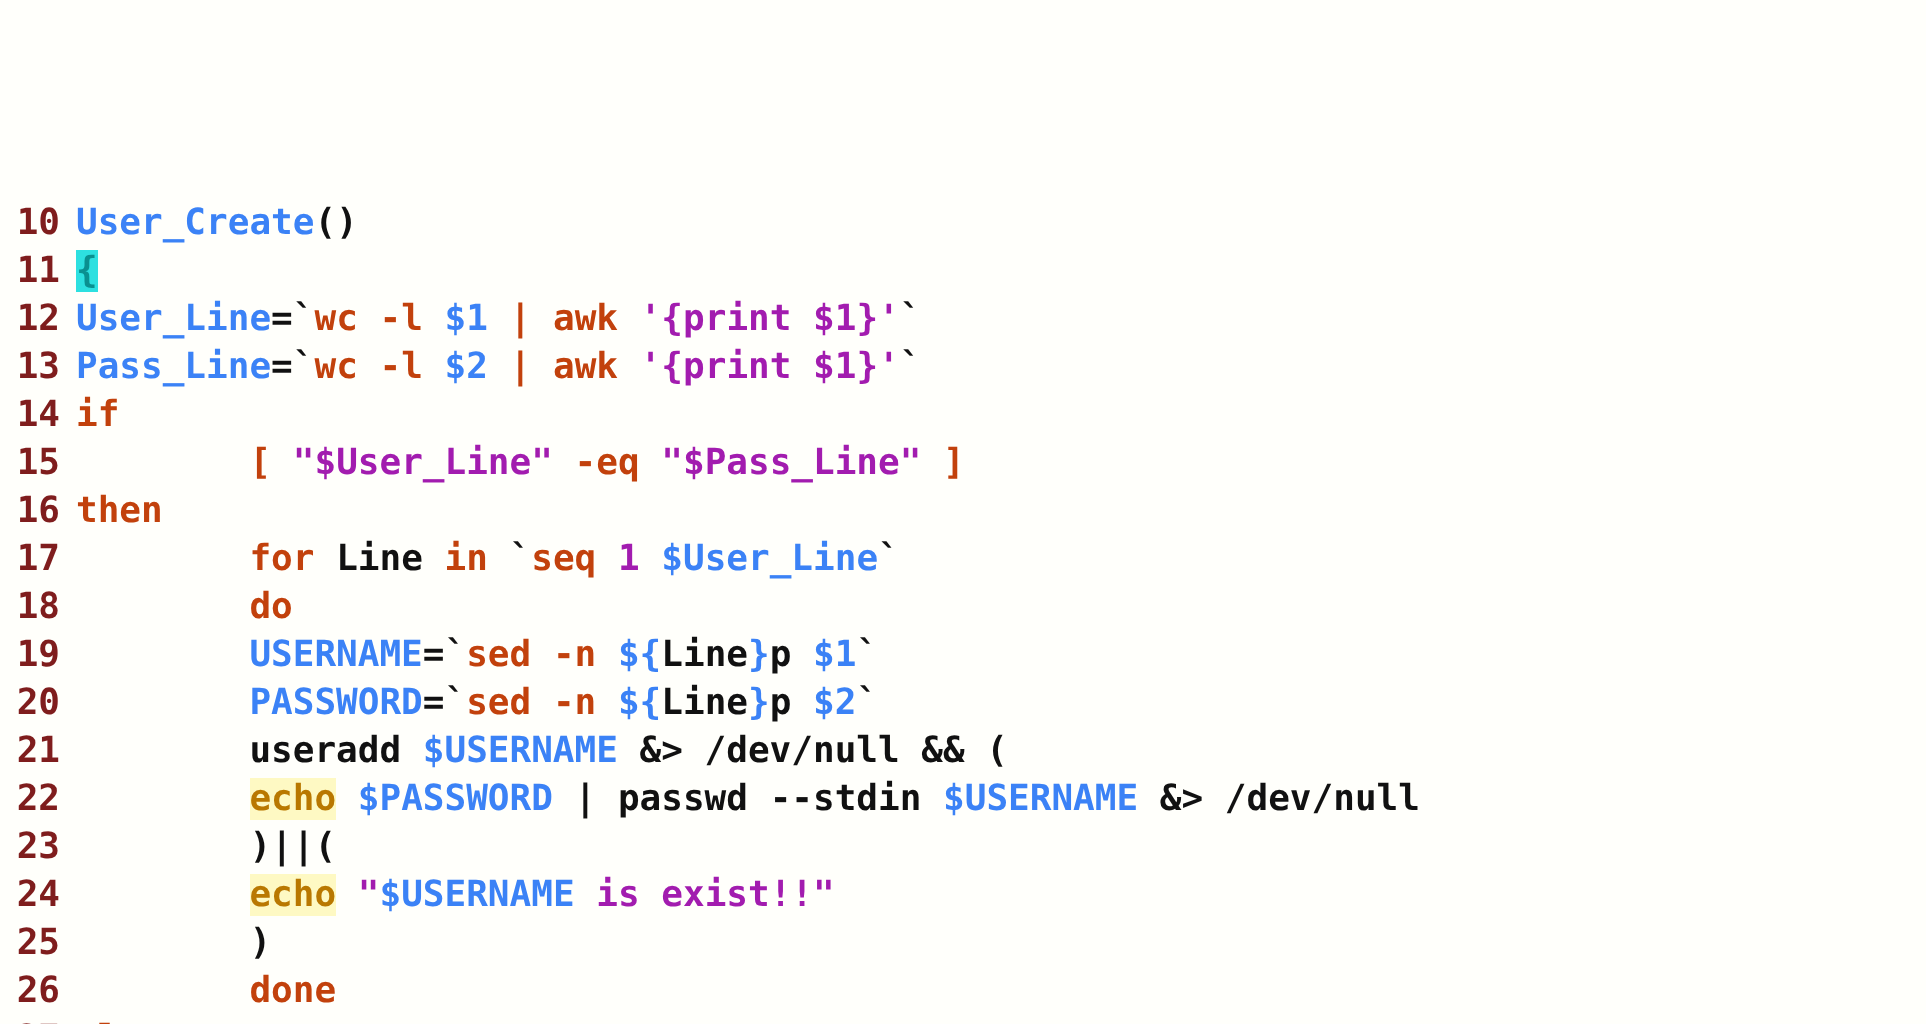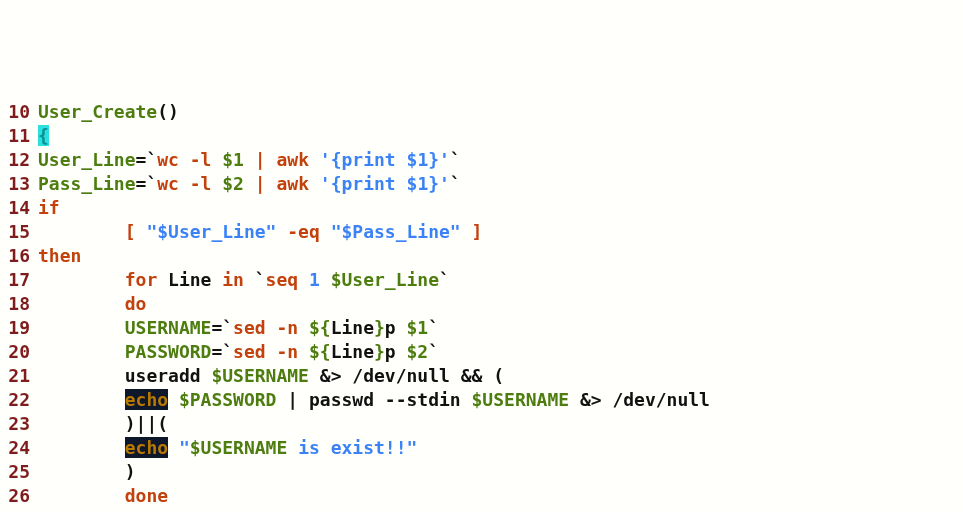--- a/index.html
+++ b/index.html
@@ -16,25 +16,25 @@
   .line { display: flex; }
   .ln {
     color: #7f1d1d;
     width: 38px;
     text-align: right;
     padding-right: 8px;
     flex-shrink: 0;
     user-select: none;
   }
   .code { flex: 1; }
-  .teal { color: #4d7c0f; }
+  .teal { color: #3b82f6; }
   .orange { color: #c2410c; }
-  .red { color: #3b82f6; }
+  .red { color: #a21caf; }
   .black { color: #111; }
-  .hl-y { background: #0f172a; color: #b97800; }
+  .hl-y { background: #fef9c3; color: #b97800; }
   .hl-c { background: #2de0e0; color: #0a9090; }
 </style>
 </head>
 <body>
 
 
 
 <div id="editor"><div class="line"><span class="ln">10</span><span class="code"><span class="teal">User_Create</span><span class="black">()</span></span></div><div class="line"><span class="ln">11</span><span class="code"><span class="hl-c">{</span></span></div><div class="line"><span class="ln">12</span><span class="code"><span class="teal">User_Line</span><span class="black">=`</span><span class="orange">wc -l</span><span class="black"> </span><span class="teal">$1</span><span class="black"> </span><span class="orange">| </span><span class="orange">awk </span><span class="red">'{print $1}'</span><span class="black">`</span></span></div><div class="line"><span class="ln">13</span><span class="code"><span class="teal">Pass_Line</span><span class="black">=`</span><span class="orange">wc -l</span><span class="black"> </span><span class="teal">$2</span><span class="black"> </span><span class="orange">| </span><span class="orange">awk </span><span class="red">'{print $1}'</span><span class="black">`</span></span></div><div class="line"><span class="ln">14</span><span class="code"><span class="orange">if</span></span></div><div class="line"><span class="ln">15</span><span class="code"><span class="black">        </span><span class="orange">[ </span><span class="red">"$User_Line"</span><span class="black"> </span><span class="orange">-eq </span><span class="red">"$Pass_Line"</span><span class="black"> </span><span class="orange">]</span></span></div><div class="line"><span class="ln">16</span><span class="code"><span class="orange">then</span></span></div><div class="line"><span class="ln">17</span><span class="code"><span class="black">        </span><span class="orange">for </span><span class="black">Line </span><span class="orange">in </span><span class="black">`</span><span class="orange">seq </span><span class="red">1 </span><span class="teal">$User_Line</span><span class="black">`</span></span></div><div class="line"><span class="ln">18</span><span class="code"><span class="black">        </span><span class="orange">do</span></span></div><div class="line"><span class="ln">19</span><span class="code"><span class="black">        </span><span class="teal">USERNAME</span><span class="black">=`</span><span class="orange">sed -n </span><span class="teal">${</span><span class="black">Line</span><span class="teal">}</span><span class="black">p </span><span class="teal">$1</span><span class="black">`</span></span></div><div class="line"><span class="ln">20</span><span class="code"><span class="black">        </span><span class="teal">PASSWORD</span><span class="black">=`</span><span class="orange">sed -n </span><span class="teal">${</span><span class="black">Line</span><span class="teal">}</span><span class="black">p </span><span class="teal">$2</span><span class="black">`</span></span></div><div class="line"><span class="ln">21</span><span class="code"><span class="black">        </span><span class="black">useradd </span><span class="teal">$USERNAME</span><span class="black"> &amp;&gt; /dev/null &amp;&amp; (</span></span></div><div class="line"><span class="ln">22</span><span class="code"><span class="black">        </span><span class="hl-y">echo</span><span class="black"> </span><span class="teal">$PASSWORD</span><span class="black"> | passwd --stdin </span><span class="teal">$USERNAME</span><span class="black"> &amp;&gt; /dev/null</span></span></div><div class="line"><span class="ln">23</span><span class="code"><span class="black">        </span><span class="black">)||(</span></span></div><div class="line"><span class="ln">24</span><span class="code"><span class="black">        </span><span class="hl-y">echo</span><span class="black"> </span><span class="red">"</span><span class="teal">$USERNAME</span><span class="red"> is exist!!"</span></span></div><div class="line"><span class="ln">25</span><span class="code"><span class="black">        </span><span class="black">)</span></span></div><div class="line"><span class="ln">26</span><span class="code"><span class="black">        </span><span class="orange">done</span></span></div><div class="line"><span class="ln">27</span><span class="code"><span class="orange">else</span></span></div></div>
 
 

